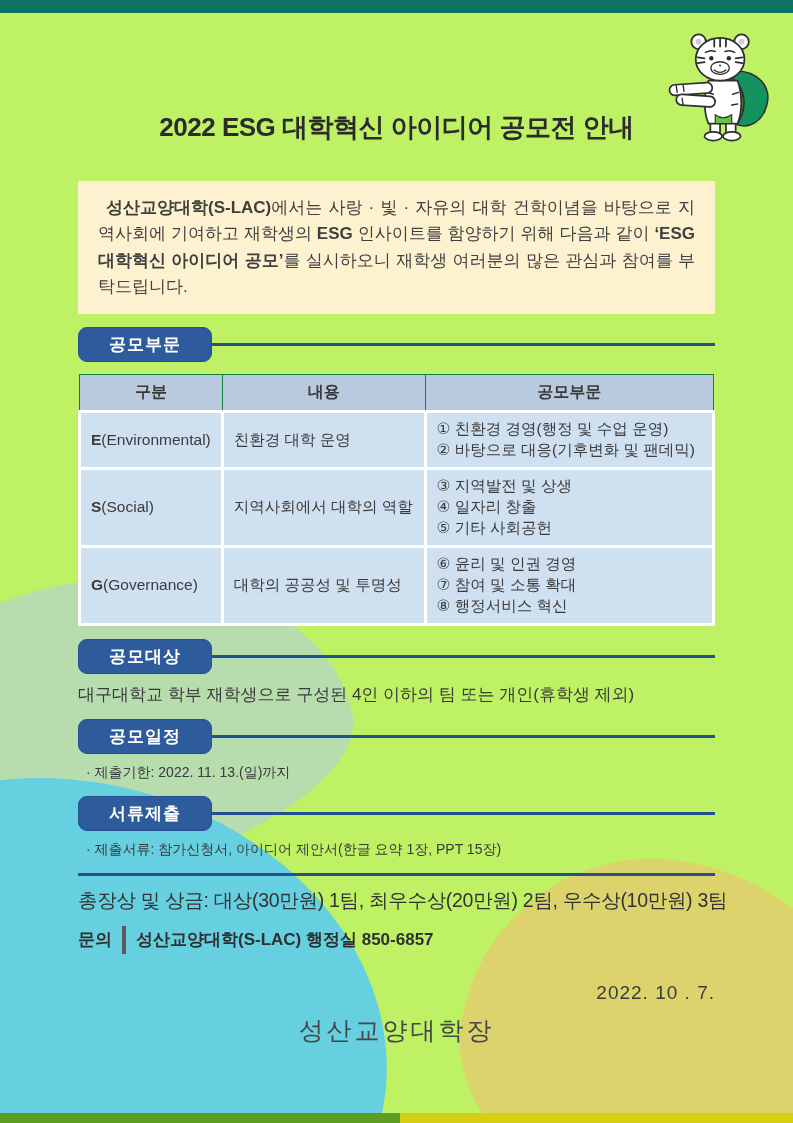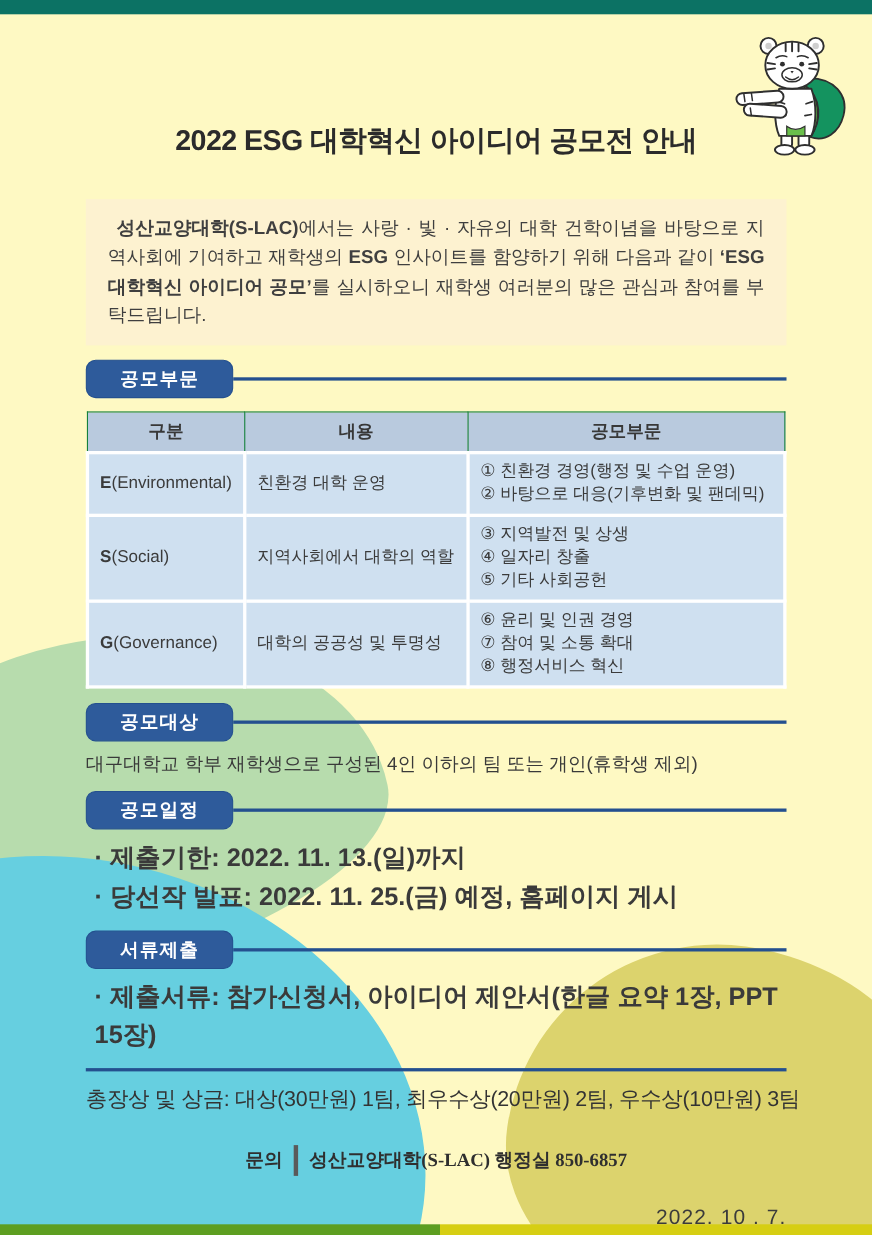--- a/index.html
+++ b/index.html
@@ -1,18 +1,18 @@
 <!DOCTYPE html>
 <html><head>
 <meta charset="utf-8">
 <style>
   html,body{margin:0;padding:0;background:#e8e8e8;}
   .page{
     position:relative;width:793px;height:1123px;margin:0 auto;
-    background:#fef9c3;overflow:hidden;
+    background:#bef264;overflow:hidden;
     font-family:"Liberation Sans","DejaVu Sans",sans-serif;
     color:#3a3a3a;
   }
   
   .topbar{position:absolute;top:0;left:0;width:100%;height:13px;background:#0c7264;z-index:5;}
   .bottombar{position:absolute;bottom:0;left:0;width:100%;height:10px;display:flex;z-index:5;}
   .bb-green{width:400px;height:100%;background:#5d9e21;}
   .bb-yellow{flex:1;height:100%;background:#d6ce13;}
   
   .blob{position:absolute;z-index:0;}
@@ -36,25 +36,25 @@
     color:#ffffff;font-weight:700;font-size:17px;padding:5px 10px;border-radius:9px;letter-spacing:1px;}
   .rule{flex:1;height:3px;background:#24508f;}
   
   table.esg{width:100%;border-collapse:collapse;margin-top:12px;}
   table.esg th{background:#b9cade;font-size:16px;font-weight:700;color:#383838;padding:7px 6px;border:1px solid #15803d;}
   table.esg td{background:#cfe0f0;font-size:15.5px;line-height:1.35;color:#3b3b3b;padding:6px 10px;border:3px solid #ffffff;vertical-align:middle;}
   td.cat .cb{font-weight:800;}
   .col1{width:20%;} .col2{width:33%;} .col3{width:47%;}
   
   .body-line{margin-top:9px;font-size:17px;color:#3a3a3a;}
-  .bullets{margin-top:8px;font-size:23px;line-height:1.5;font-weight:bold;}
+  .bullets{margin-top:8px;font-size:14px;line-height:1.5;}
   .bullets .line{margin:2px 0;padding-left:8px;}
   a.mail{color:#4a7ebb;text-decoration:underline;}
   .award-line{margin-top:11px;font-size:19.5px;color:#333333;letter-spacing:-0.3px;white-space:nowrap;}
-  .contact{margin-top:29px;display:flex;justify-content:center;align-items:center;gap:10px;font-size:17px;font-weight:700;color:#2f2f2f;font-family:Liberation Serif, serif;}
+  .contact{margin-top:12px;display:flex;justify-content:flex-start;align-items:center;gap:10px;font-size:17px;font-weight:700;color:#2f2f2f;}
   .contact .vbar{width:4px;height:28px;background:#5a5a5a;}
   .date-line{margin-top:28px;text-align:right;font-size:19px;color:#3b3b3b;letter-spacing:1px;}
   .signer-line{margin-top:10px;text-align:center;font-size:25px;color:#474747;letter-spacing:3px;font-weight:400;}
 </style>
 </head>
 <body>
 
 <div class="page">
 
   <div class="topbar"></div>
@@ -161,21 +161,20 @@
       <span class="rule"></span>
     </div>
     <div class="body-line">대구대학교 학부 재학생으로 구성된 4인 이하의 팀 또는 개인(휴학생 제외)</div>
 
     <div class="sec">
       <span class="badge">공모일정</span>
       <span class="rule"></span>
     </div>
     <div class="bullets">
       <div class="line">· 제출기한: 2022. 11. 13.(일)까지</div>
-      <div class="line">· 당선작 발표: 2022. 11. 25.(금) 예정, 홈페이지 게시</div>
     </div>
 
     <div class="sec">
       <span class="badge">서류제출</span>
       <span class="rule"></span>
     </div>
     <div class="bullets">
       <div class="line">· 제출서류: 참가신청서, 아이디어 제안서(한글 요약 1장, PPT 15장)</div>
     </div>
 

